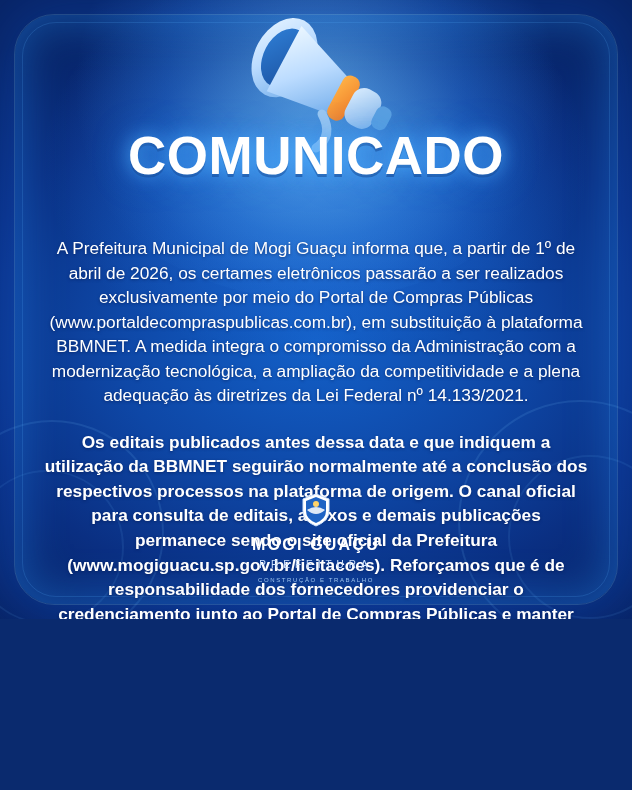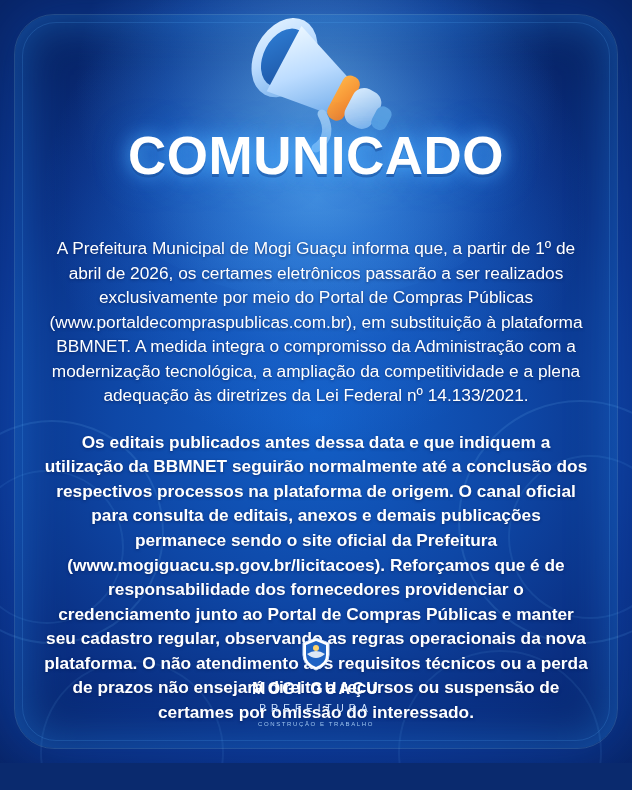--- a/index.html
+++ b/index.html
@@ -6,21 +6,21 @@
     margin: 0;
     padding: 0;
     background: #0a2a6e;
   }
   body {
     font-family: "Liberation Sans", sans-serif;
   }
   .poster {
     position: relative;
     width: 632px;
-    height: 763px;
+    height: 619px;
     overflow: hidden;
     background:
       radial-gradient(ellipse 60% 45% at 50% 26%, rgba(90,180,255,0.55) 0%, rgba(40,120,230,0.25) 45%, rgba(10,45,130,0.0) 72%),
       radial-gradient(ellipse 80% 60% at 50% 55%, #1360c8 0%, #0e47a6 40%, #0a2f82 70%, #072262 100%),
       linear-gradient(180deg, #0b3fa0 0%, #0a3a96 40%, #072a73 100%);
   }
   
   .frame-glow {
     position: absolute;
     left: 14px; top: 14px; right: 14px; bottom: 14px;

